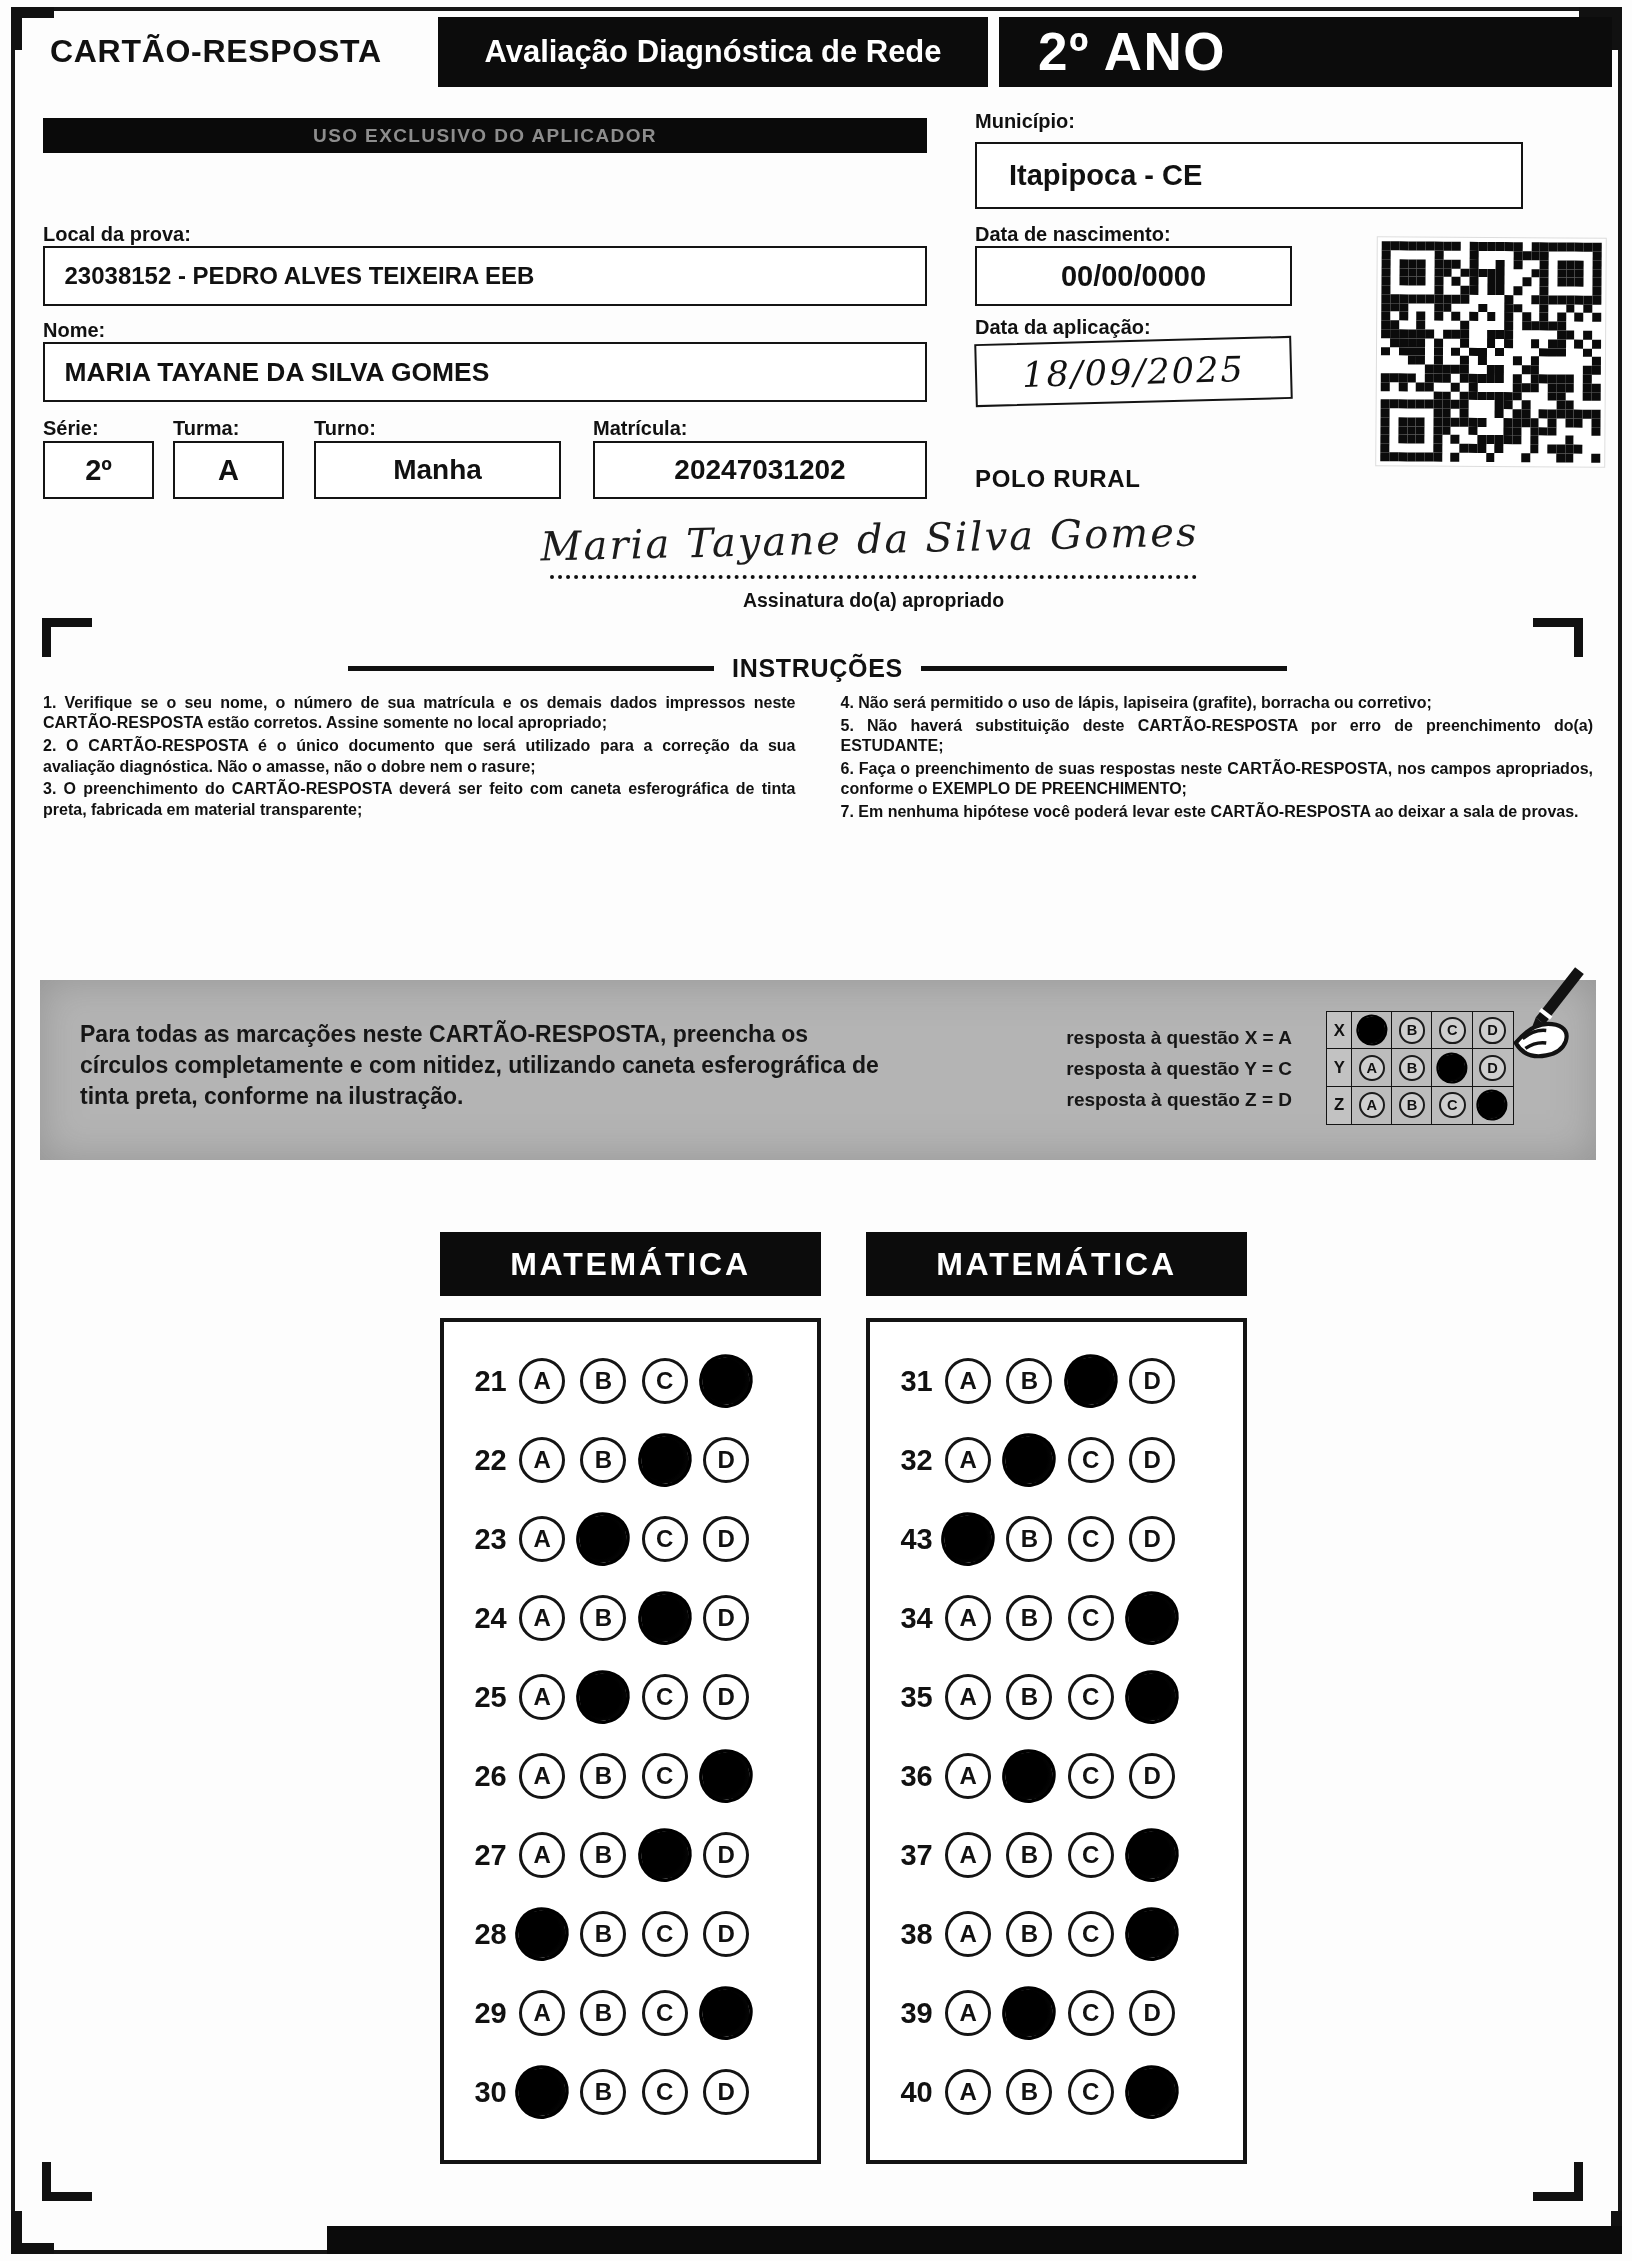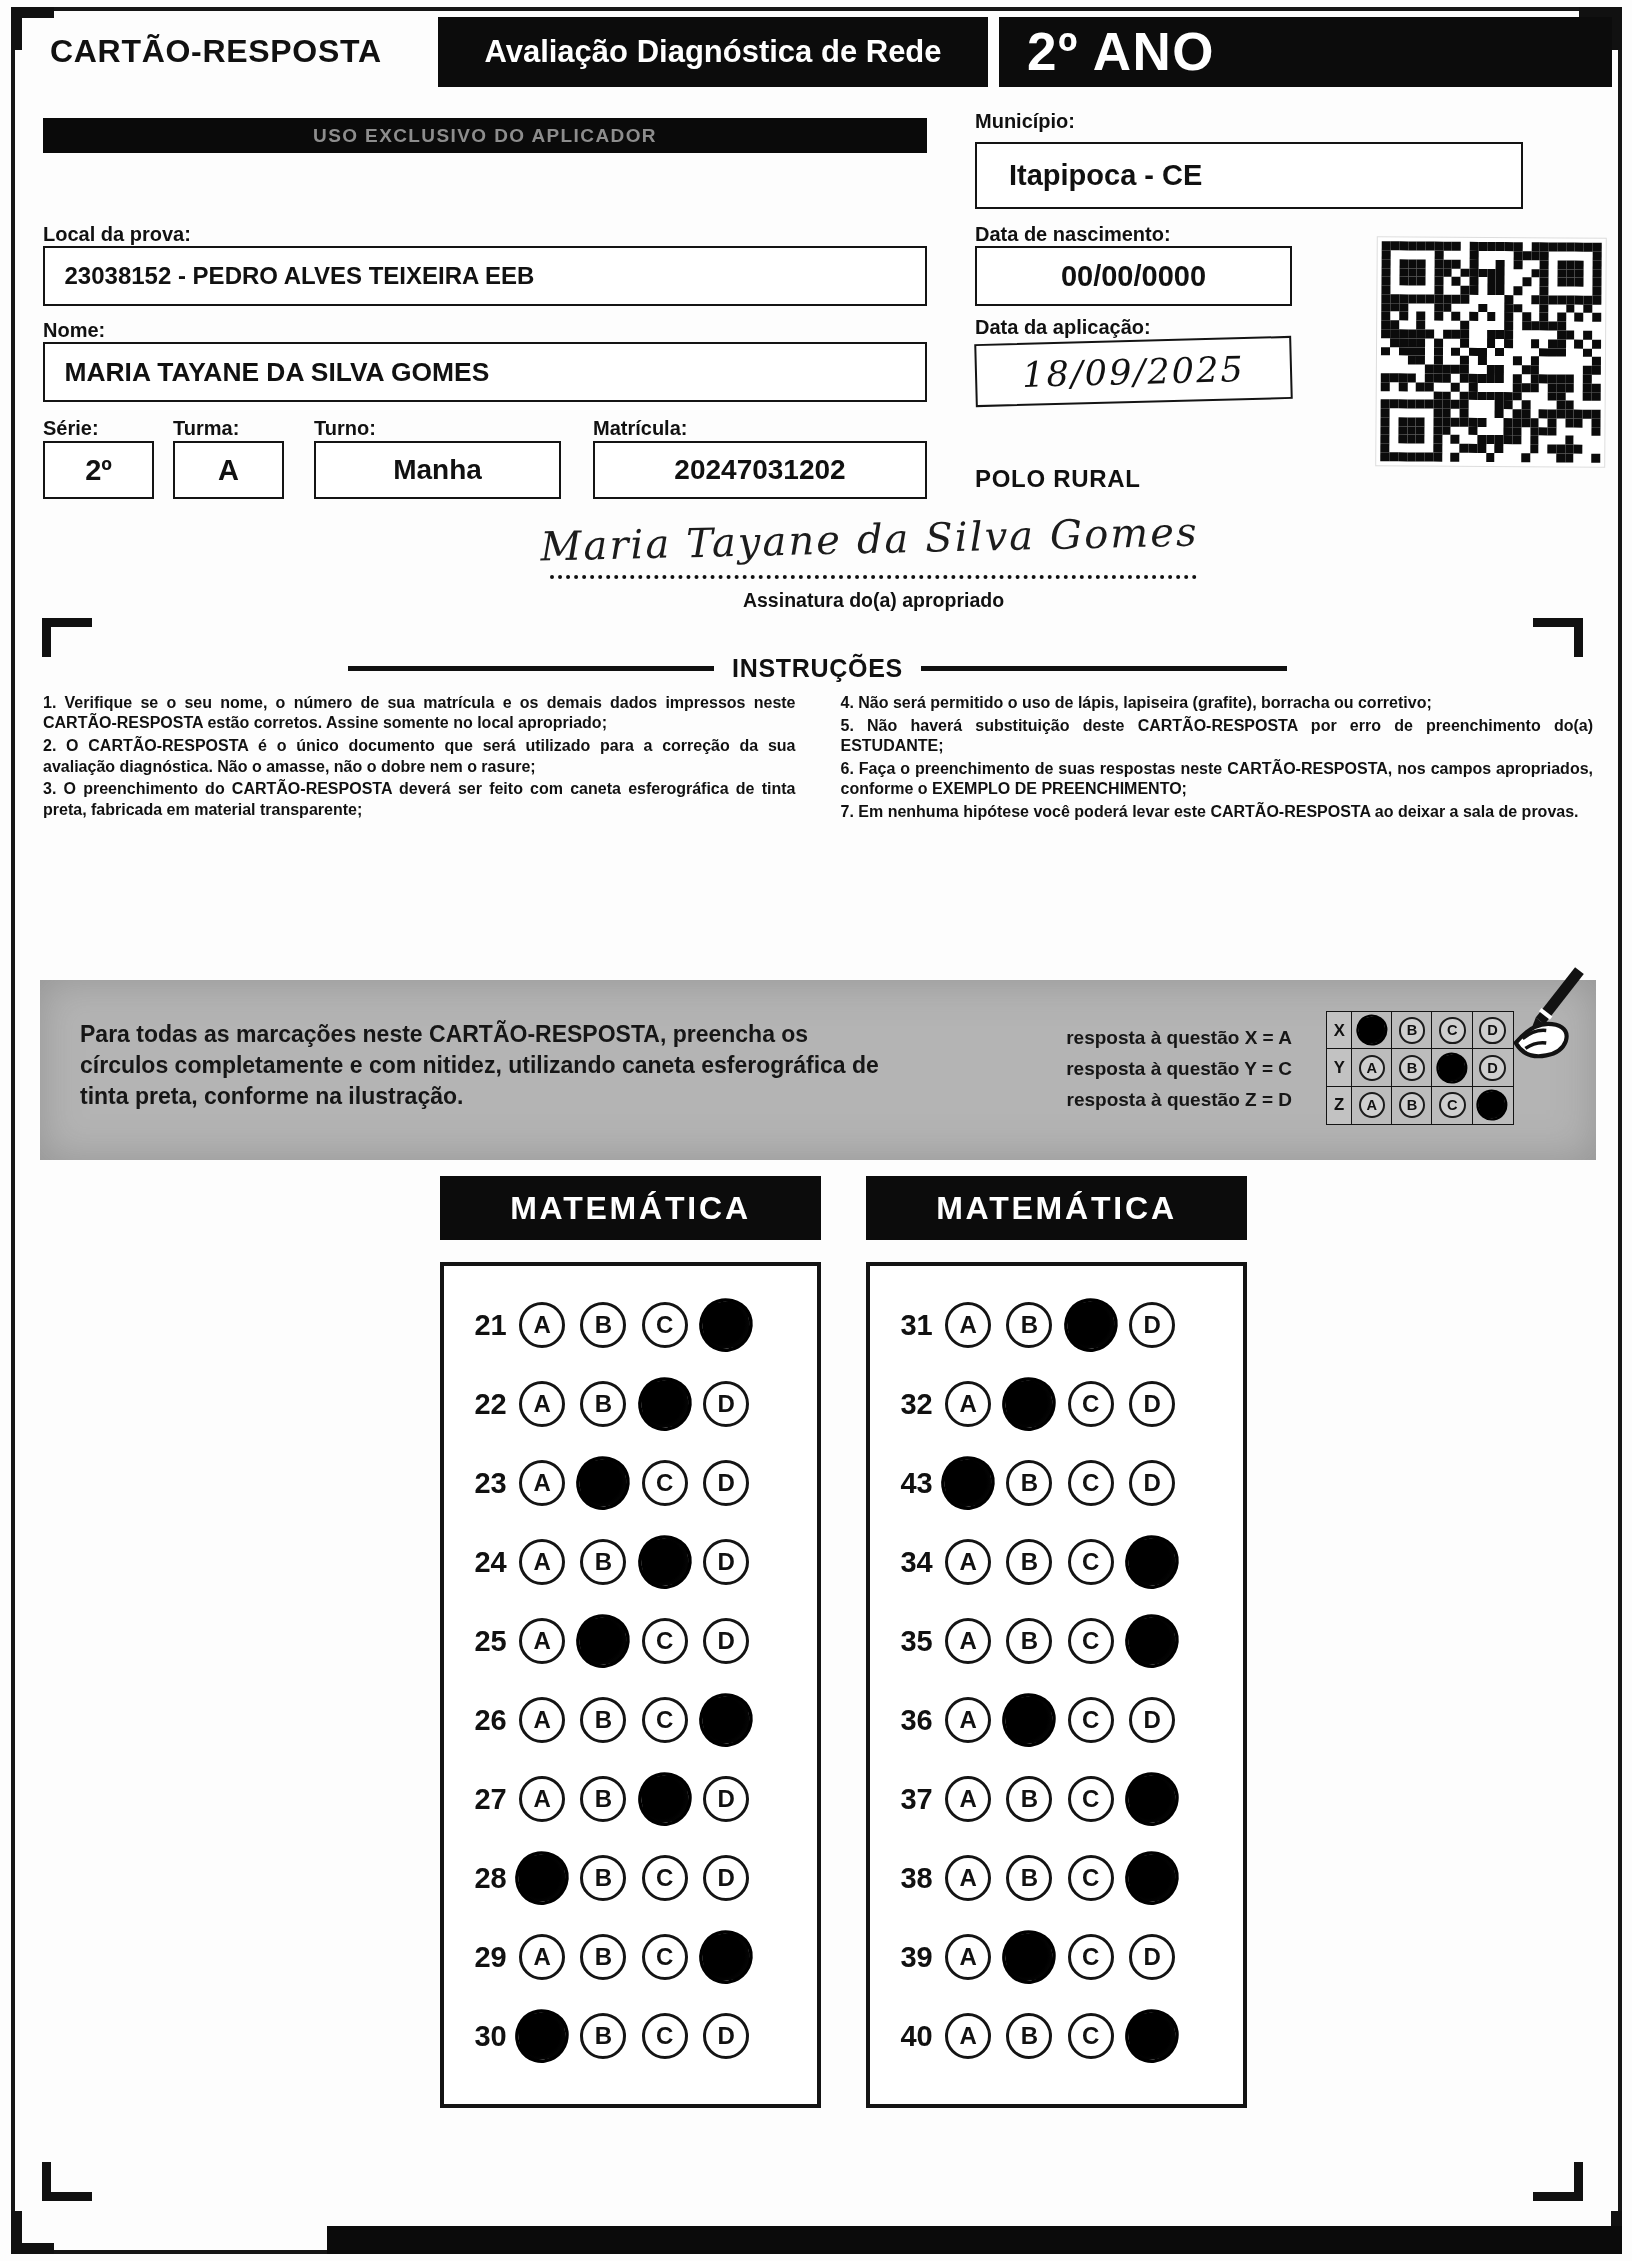--- a/index.html
+++ b/index.html
@@ -10,21 +10,21 @@
   .corner { position:absolute; width:43px; height:43px; }
   .c-tl { left:11px; top:7px;  border-left:11px solid #111; border-top:11px solid #111; }
   .c-tr { right:11px; top:7px; border-right:11px solid #111; border-top:11px solid #111; }
   .c-bl { left:11px; bottom:7px;  border-left:11px solid #111; border-bottom:11px solid #111; }
   .c-br { right:11px; bottom:7px; border-right:11px solid #111; border-bottom:11px solid #111; }
 
   
   .header { position:absolute; left:21px; top:16.7px; right:21px; height:70px; display:flex; align-items:stretch; }
   .h-card { width:417px; display:flex; align-items:center; padding-left:29px; font-size:32px; font-weight:bold; letter-spacing:0.7px; }
   .h-exam { width:550px; background:#0c0c0c; color:#fff; display:flex; align-items:center; justify-content:center; font-size:31px; font-weight:bold; margin-right:11px; }
-  .h-grade { flex:1; background:#0c0c0c; color:#fff; display:flex; align-items:center; font-size:53px; font-weight:bold; padding-left:28px; letter-spacing:1.4px; }
+  .h-grade { flex:1; background:#0c0c0c; color:#fff; display:flex; align-items:center; font-size:53px; font-weight:bold; padding-left:39px; letter-spacing:1.4px; }
 
   
   .label { position:absolute; font-weight:bold; font-size:20px; }
   .fieldbox { position:absolute; border:2.1px solid #141414; background:#fff; display:flex; align-items:center; font-weight:bold; }
 
   .uso-bar { position:absolute; left:43px; top:118px; width:884px; height:35px; background:#0a0a0a; color:#8d8d8d; display:flex; align-items:center; justify-content:center; font-size:19px; font-weight:bold; letter-spacing:1.4px; }
   .opts-box { position:absolute; left:43px; top:153px; width:884px; height:58px; border:2.1px solid #141414; display:flex; align-items:center; justify-content:space-between; padding:0 32px 0 15.3px; }
   .app-opt { display:flex; align-items:center; gap:12.5px; font-size:19.5px; font-weight:bold; }
   .oval { width:28px; height:28px; border:2.8px solid #141414; border-radius:50%; background:#fff; }
 
@@ -56,21 +56,21 @@
   .ex-grid { position:absolute; left:1286px; top:31px; }
   .ex-row { display:flex; align-items:stretch; }
   .ex-label { width:26.4px; border:1.7px solid #141414; display:flex; align-items:center; justify-content:center; font-weight:bold; font-size:16.7px; background:#c2c2c2; margin-top:-1.7px; }
   .ex-row:first-child .ex-label { margin-top:0; }
   .ex-cell { width:42px; height:39px; border:1.7px solid #141414; margin-left:-1.7px; margin-top:-1.7px; display:flex; align-items:center; justify-content:center; background:#bcbcbc; }
   .ex-row:first-child .ex-cell { margin-top:0; }
   .ex-bubble { width:26.4px; height:26.4px; border-radius:50%; border:2.1px solid #1b1b1b; display:flex; align-items:center; justify-content:center; font-size:14.6px; font-weight:bold; background:#cfcfcf; }
   .ex-bubble.filled { background:radial-gradient(circle at 45% 45%, #000 62%, #151515 100%); color:transparent; border-color:#000; transform:scale(1.2) rotate(-8deg); border-radius:48% 52% 50% 50% / 50% 48% 52% 50%; }
   .pen { position:absolute; right:-9.7px; top:-19.5px; }
 
-  .answers { position:absolute; left:420px; top:1176px; width:972px; display:flex; gap:45px;padding-left:20px; }
+  .answers { position:absolute; left:420px; top:1232px; width:972px; display:flex; gap:45px;padding-left:20px; }
   .ans-col { width:381px; }
   .ans-title { height:64px; background:#0c0c0c; color:#fff; display:flex; align-items:center; justify-content:center; font-size:32px; font-weight:bold; letter-spacing:2.8px; }
   .ans-box { margin-top:22px; border:4.2px solid #141414; height:846px; padding:19.5px 0 0 16.7px; background:#fff; }
   .ans-row { height:79px; display:flex; align-items:center; }
   .ans-num { width:46px; text-align:right; font-size:29px; font-weight:bold; margin-right:12.5px; }
   .bubble { width:46px; height:46px; border:3.1px solid #141414; border-radius:50%; margin-right:15.3px; display:flex; align-items:center; justify-content:center; font-size:24px; font-weight:bold; background:#fff; }
   .bubble.filled { background:radial-gradient(circle at 44% 46%, #000 58%, #101010 100%); color:transparent; border-color:#000; transform:scale(1.17) rotate(-7deg); border-radius:48% 52% 51% 49% / 51% 47% 53% 49%; }
 
   .bottom-bar { position:absolute; left:327px; right:11px; bottom:7px; height:28px; background:#0b0b0b; }
 </style>

